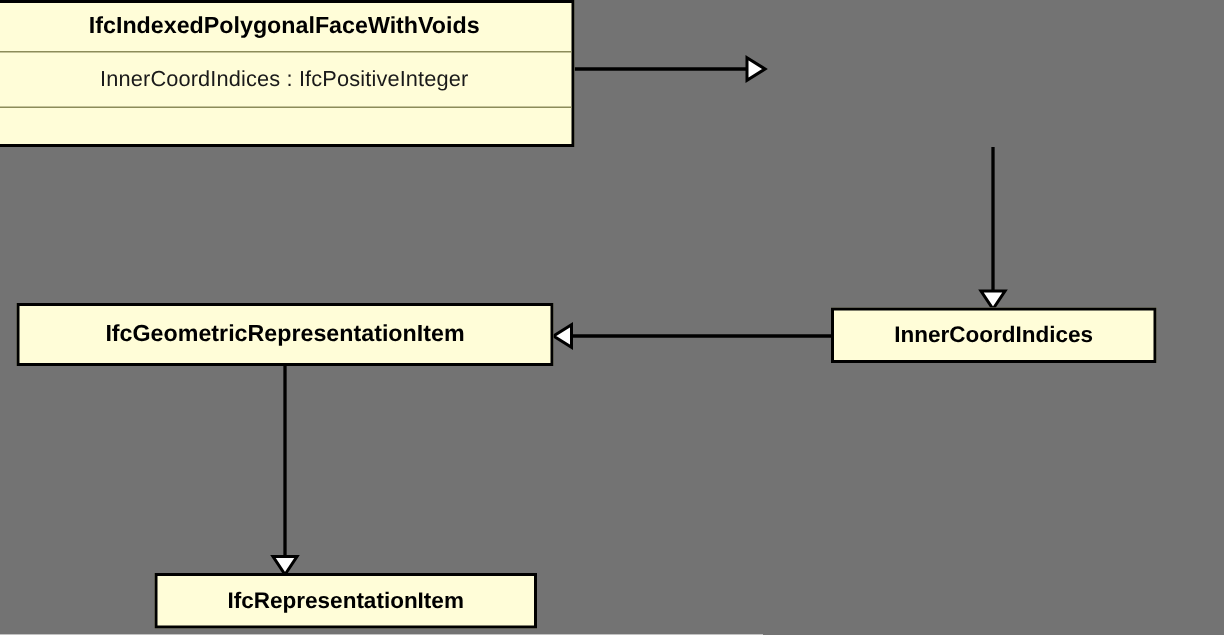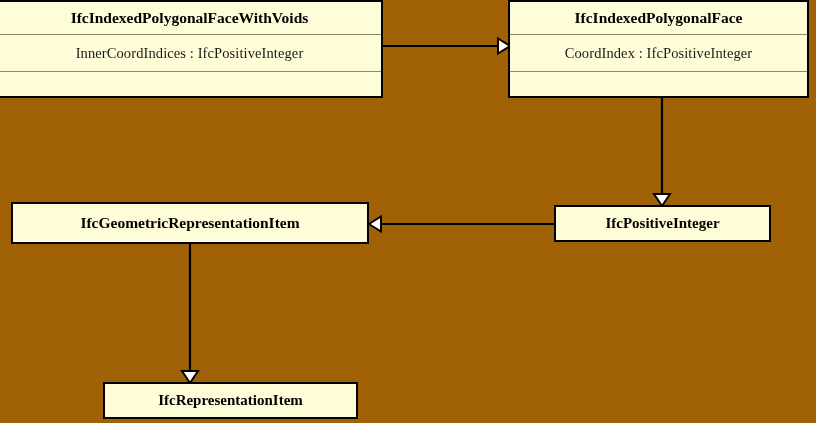--- a/index.html
+++ b/index.html
@@ -5,23 +5,23 @@
 <style>
   html, body {
     margin: 0;
     padding: 0;
     background: #ffffff;
   }
   #canvas {
     position: relative;
     width: 816px;
     height: 423px;
-    background: #a16207;
+    background: #737373;
     overflow: hidden;
-    font-family: Liberation Serif, serif;
+    font-family: Liberation Sans, sans-serif;
   }
 
   
   .uml-box {
     position: absolute;
     box-sizing: border-box;
     background: #FFFDD8;
     border: 2px solid #000000;
     display: flex;
     flex-direction: column;
@@ -152,33 +152,26 @@
   </svg>
 
   <div class="uml-box" id="box-face-voids">
     <div class="uml-title">IfcIndexedPolygonalFaceWithVoids</div>
     <div class="uml-sep"></div>
     <div class="uml-attr">InnerCoordIndices : IfcPositiveInteger</div>
     <div class="uml-sep"></div>
     <div class="uml-empty"></div>
   </div>
 
-  <div class="uml-box" id="box-face">
-    <div class="uml-title">IfcIndexedPolygonalFace</div>
-    <div class="uml-sep"></div>
-    <div class="uml-attr">CoordIndex : IfcPositiveInteger</div>
-    <div class="uml-sep"></div>
-    <div class="uml-empty"></div>
-  </div>
 
   <div class="uml-box" id="box-geom-rep-item">
     <div class="uml-title">IfcGeometricRepresentationItem</div>
   </div>
 
   <div class="uml-box" id="box-tessellated">
-    <div class="uml-title">IfcPositiveInteger</div>
+    <div class="uml-title">InnerCoordIndices</div>
   </div>
 
   <div class="uml-box" id="box-rep-item">
     <div class="uml-title">IfcRepresentationItem</div>
   </div>
 
 </div>
 
 </body></html>

